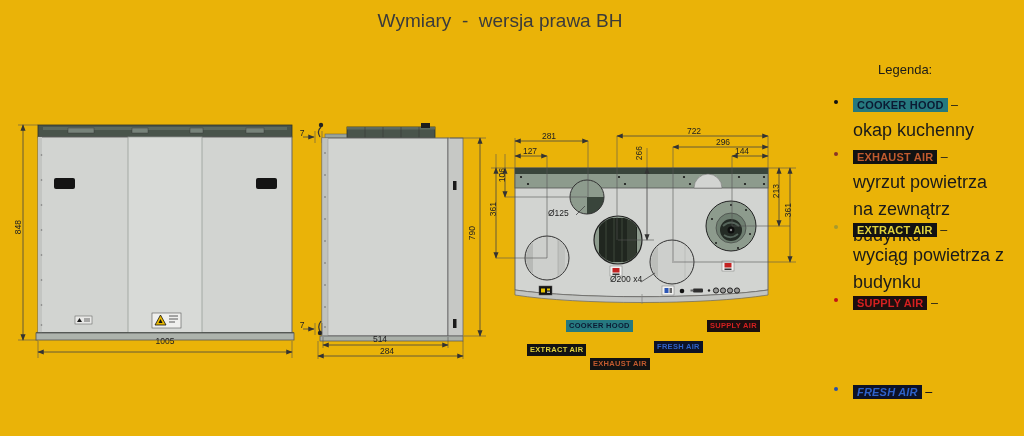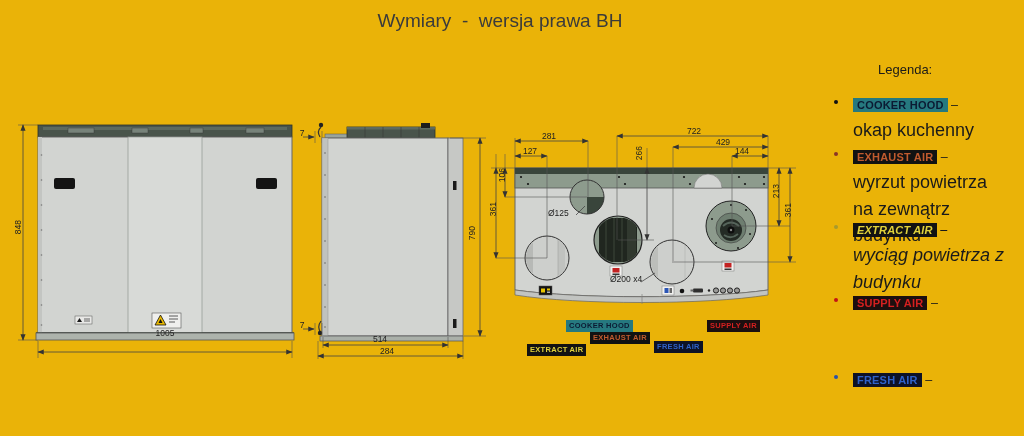--- a/index.html
+++ b/index.html
@@ -7,21 +7,21 @@
         font-family:"Liberation Sans","DejaVu Sans",sans-serif;overflow:hidden;}
   .title{position:absolute;left:0;top:10px;width:1000px;text-align:center;
          font-size:19px;color:#3b3b3b;white-space:pre;}
   svg{position:absolute;}
   .dim{position:absolute;font-size:8.5px;color:#222;text-align:center;white-space:nowrap;}
   .dimv{position:absolute;font-size:8.5px;color:#222;writing-mode:vertical-rl;
         transform:rotate(180deg);white-space:nowrap;}
   .ducttag{position:absolute;font-size:7.5px;font-weight:700;line-height:1;
            padding:2px 3px;letter-spacing:.3px;white-space:nowrap;}
   .t-cooker{background:#26797f;color:#0b1a33;}
-  .t-exhaust{background:#121212;color:#c05a2e;}
+  .t-exhaust{background:#121212;color:#c05a2e;margin-top:26px;}
   .t-extract{background:#121212;color:#e0d23c;}
   .t-supply{background:#1c0f0f;color:#d42020;}
   .t-fresh{background:#0d1226;color:#2f62c9;}
   .legend{position:absolute;left:820px;top:55px;width:200px;}
   .legend-head{position:absolute;left:58px;top:7px;font-size:13px;color:#1a1a1a;}
   .legend-item{position:absolute;left:0;width:200px;}
   .bullet{position:absolute;left:14px;top:5px;width:4px;height:4px;border-radius:50%;}
   .b1{background:#111;} .b2{background:#8b3626;} .b3{background:#a79a2e;}
   .b4{background:#c41414;} .b5{background:#2a52a8;}
   .ltag{margin-left:33px;font-size:11px;font-weight:700;padding:1px 4px;letter-spacing:.2px;}
@@ -80,21 +80,21 @@
       <path d="M145,210 L150.5,200 L156,210 Z" fill="#e8b800" stroke="#111" stroke-width="0.8"></path>
       <path d="M148.5,208 L150.5,204 L152.5,208 Z" fill="#111"></path>
       <line x1="159" y1="201" x2="168" y2="201" stroke="#333" stroke-width="0.8"></line>
       <line x1="159" y1="204" x2="168" y2="204" stroke="#333" stroke-width="0.8"></line>
       <line x1="159" y1="207" x2="165" y2="207" stroke="#333" stroke-width="0.8"></line>
     </g>
     <line x1="26" y1="218" x2="284" y2="218" stroke="#3d473f" stroke-width="1.5"></line>
     <rect x="26" y="218" width="258" height="7" fill="#adb3ac" stroke="#555" stroke-width="0.8"></rect>
   </svg>
   <div class="dimv" style="left:13px;top:220px;">848</div>
-  <div class="dim" style="left:145px;top:328px;width:40px;">1005</div>
+  <div class="dim" style="left:145px;top:336px;width:40px;">1005</div>
 
   <svg style="left:295px;top:115px;" width="196" height="252" viewBox="0 0 196 252">
     <defs>
       <marker id="sm" viewBox="0 0 10 10" refX="9" refY="5" markerWidth="8" markerHeight="8" orient="auto-start-reverse">
           <path d="M0,1 L10,5 L0,9 z" fill="#333"></path>
         </marker>
     </defs>
 
     <circle cx="26" cy="10" r="2.2" fill="#222"></circle>
     <path d="M26,12 C23,15 23,19 25,22" fill="none" stroke="#333" stroke-width="1.2"></path>
@@ -295,21 +295,21 @@
     <line x1="291" y1="40" x2="291" y2="98" stroke="#444" stroke-width="0.8" marker-start="url(#tm)" marker-end="url(#tm)"></line>
     <line x1="244" y1="98" x2="302" y2="98" stroke="#555" stroke-width="0.6"></line>
     <line x1="302" y1="40" x2="302" y2="134" stroke="#444" stroke-width="0.8" marker-start="url(#tm)" marker-end="url(#tm)"></line>
     <line x1="184" y1="134" x2="308" y2="134" stroke="#555" stroke-width="0.6"></line>
     <line x1="88" y1="87" x2="97" y2="78" stroke="#444" stroke-width="0.8"></line>
     <line x1="153" y1="154" x2="167" y2="145" stroke="#444" stroke-width="0.8"></line>
   </svg>
   <div class="dim" style="left:529px;top:131px;width:40px;">281</div>
   <div class="dim" style="left:510px;top:146px;width:40px;">127</div>
   <div class="dim" style="left:674px;top:126px;width:40px;">722</div>
-  <div class="dim" style="left:703px;top:137px;width:40px;">429</div>
+  <div class="dim" style="left:703px;top:137px;width:40px;">296</div>
   <div class="dim" style="left:722px;top:146px;width:40px;">144</div>
   <div class="dimv" style="left:634px;top:146px;">266</div>
   <div class="dimv" style="left:497px;top:168px;">106</div>
   <div class="dimv" style="left:488px;top:202px;">361</div>
   <div class="dimv" style="left:771px;top:184px;">213</div>
   <div class="dimv" style="left:783px;top:203px;">361</div>
   <div class="dim" style="left:548px;top:208px;">Ø125</div>
   <div class="dim" style="left:610px;top:274px;">Ø200 x4</div>
 
   <div class="ducttag t-cooker" style="left:566px;top:320px;">COOKER HOOD</div>
@@ -326,30 +326,30 @@
       <span class="ltag t-cooker">COOKER HOOD</span><span class="ldash"> –</span>
       <div class="ldesc">okap kuchenny</div>
     </div>
 
     <div class="legend-item" style="top:92px;">
       <span class="bullet b2"></span>
       <span class="ltag t-exhaust">EXHAUST AIR</span><span class="ldash"> –</span>
       <div class="ldesc">wyrzut powietrza na zewnątrz budynku</div>
     </div>
 
-    <div class="legend-item" style="top:165px;font-style:italic;">
+    <div class="legend-item" style="top:165px;">
       <span class="bullet b3"></span>
       <span class="ltag t-extract">EXTRACT AIR</span><span class="ldash"> –</span>
       <div class="ldesc">wyciąg powietrza z budynku</div>
     </div>
 
     <div class="legend-item" style="top:238px;">
       <span class="bullet b4"></span>
       <span class="ltag t-supply">SUPPLY AIR</span><span class="ldash"> –</span>
     </div>
 
-    <div class="legend-item" style="top:315px;">
+    <div class="legend-item" style="top:327px;font-style:italic;">
       <span class="bullet b5"></span>
       <span class="ltag t-fresh">FRESH AIR</span><span class="ldash"> –</span>
     </div>
   </div>
 
 </div>
 
 </body></html>

